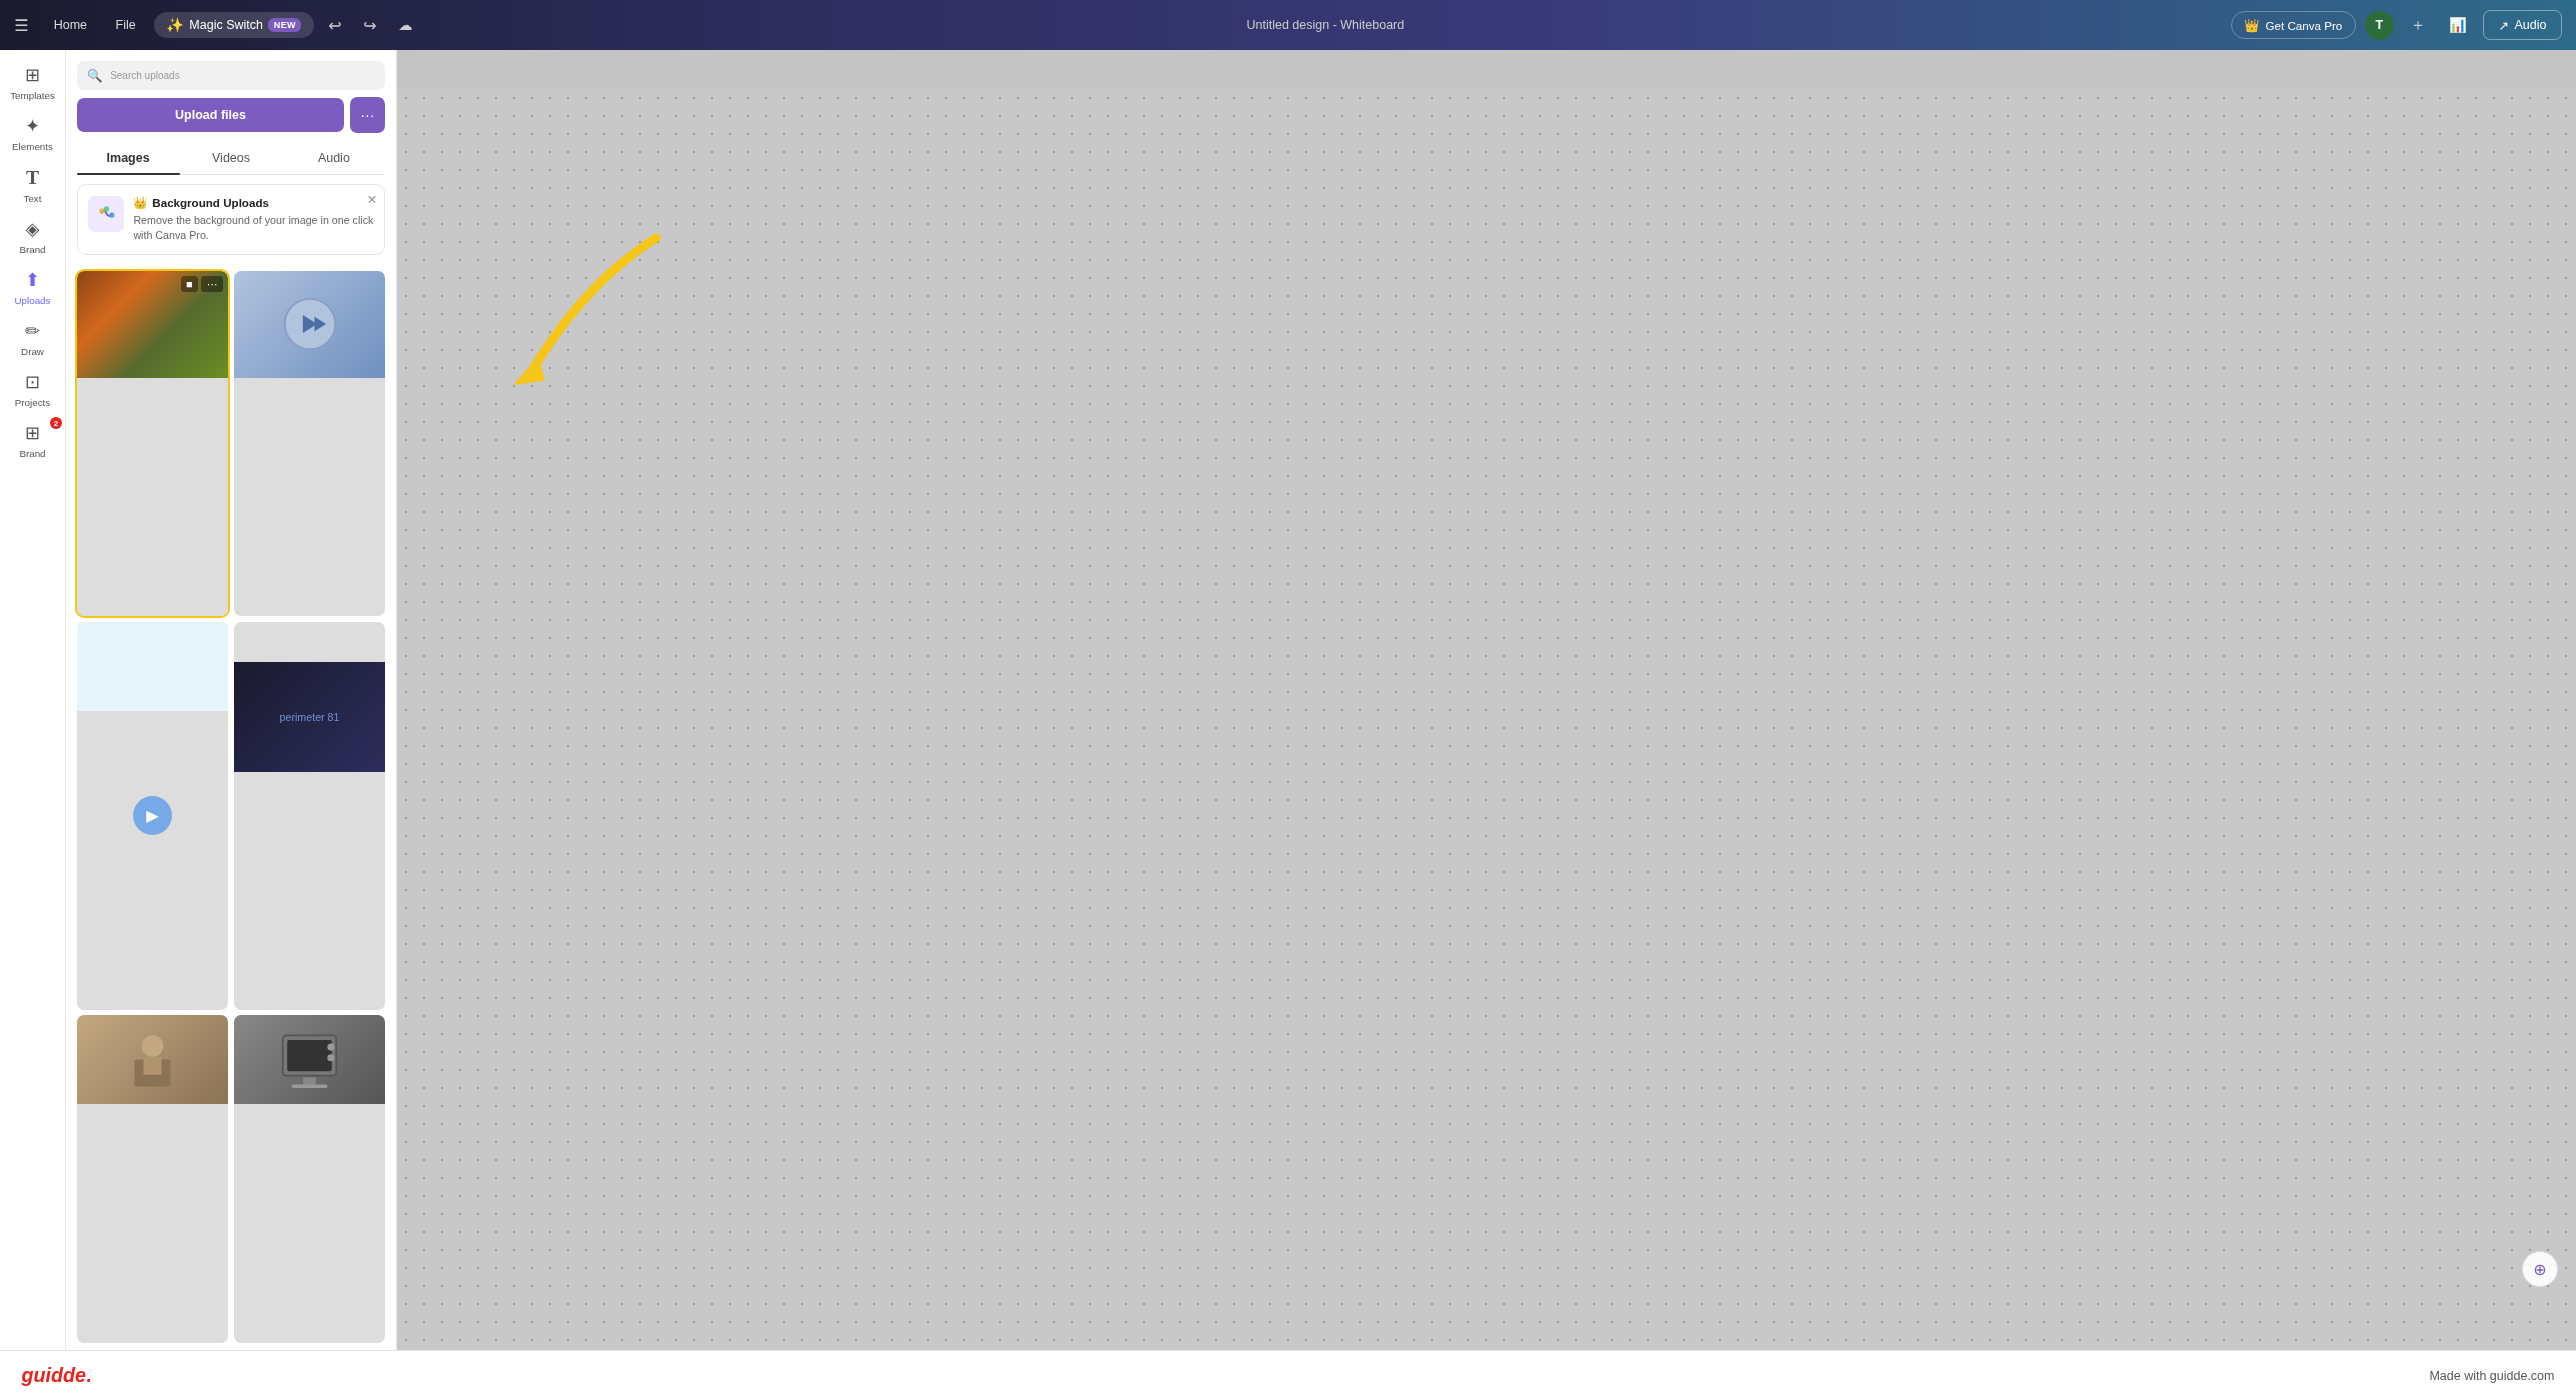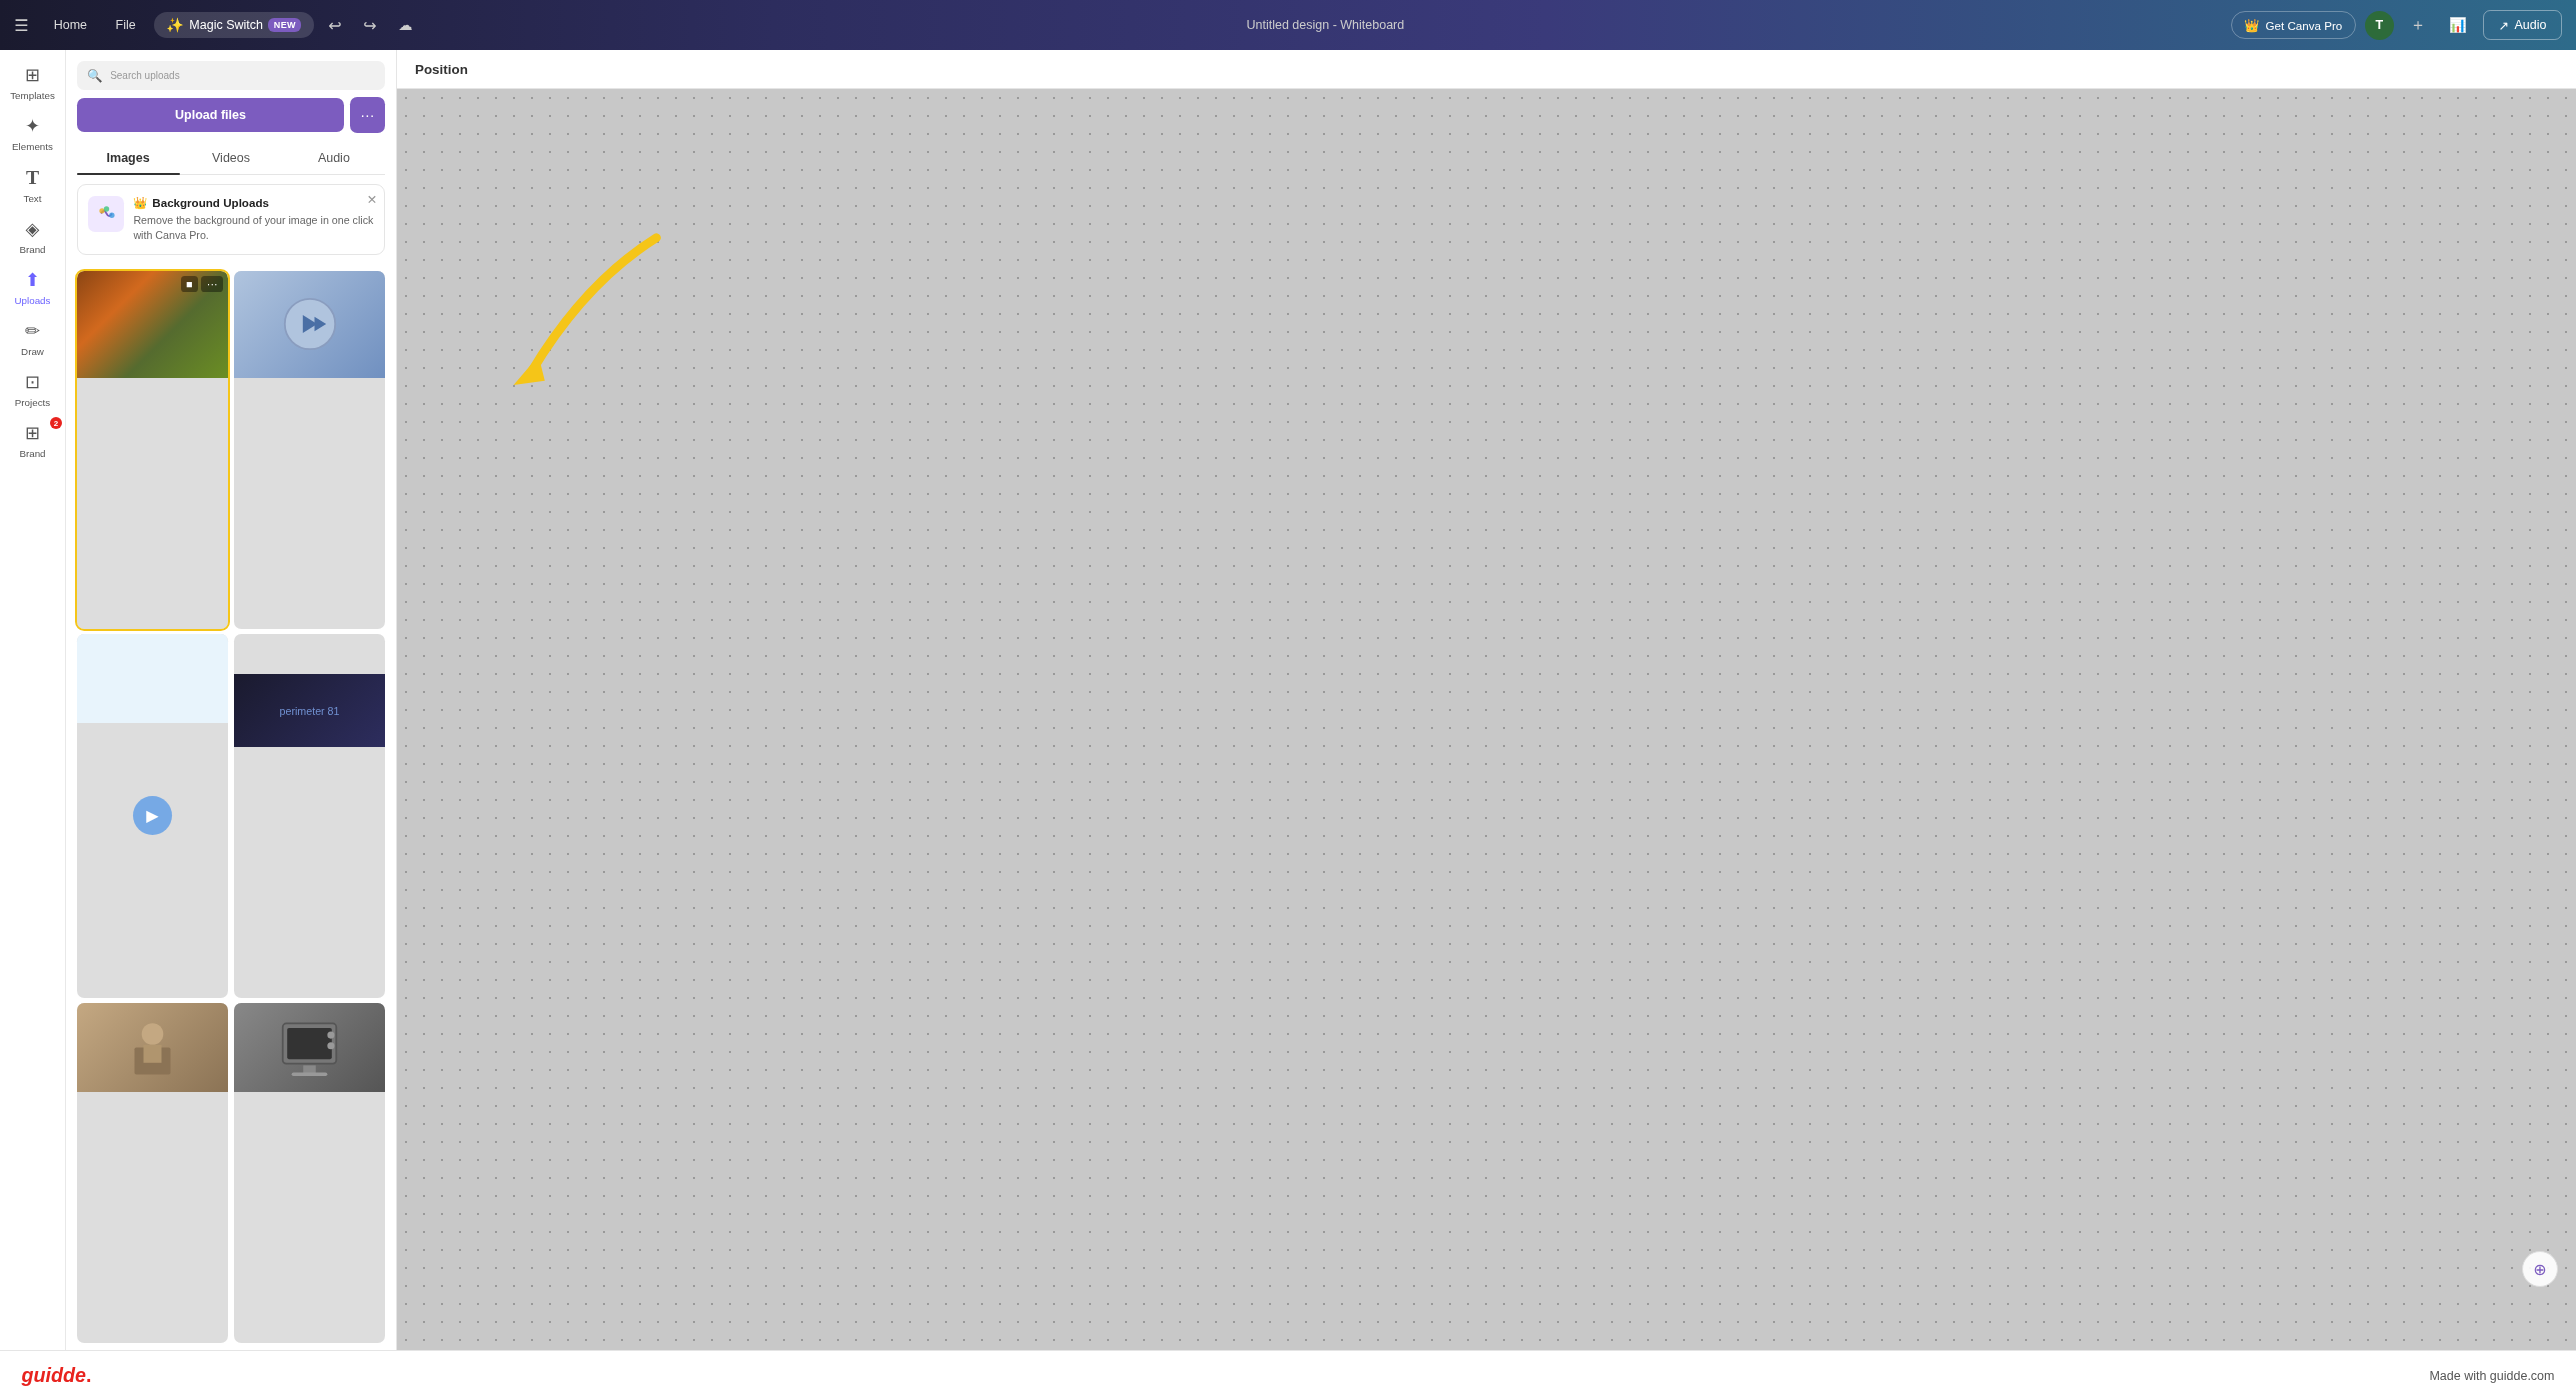--- a/index.html
+++ b/index.html
@@ -187,21 +187,21 @@
       position: absolute; inset: 0; display: flex; align-items: center; justify-content: center;
     }
     .play-circle {
       width: 39px; height: 39px; background: rgba(100,160,230,0.85); border-radius: 50%;
       display: flex; align-items: center; justify-content: center; color: #fff; font-size: 16px;
     }
 
     .img-forest { background: linear-gradient(135deg, #8B4513 0%, #D2691E 30%, #556B2F 60%, #6B8E23 100%); height: 107px; }
     .img-arrow-circle { background: linear-gradient(135deg, #b0c4de 0%, #7090c0 100%); height: 107px; display: flex; align-items: center; justify-content: center; }
     .img-video1 { background: #e8f4fc; height: 89px; }
-    .img-video2 { background: linear-gradient(135deg, #1a1a2e 0%, #2d2d5e 100%); height: 73px; margin-top: 40px; }
+    .img-video2 { background: linear-gradient(135deg, #1a1a2e 0%, #2d2d5e 100%); height: 110px; margin-top: 40px; }
     .img-person { background: linear-gradient(135deg, #c4a882 0%, #8B7355 100%); height: 89px; }
     .img-tv { background: linear-gradient(135deg, #888 0%, #555 100%); height: 89px; }
   </style>
 </head>
 <body>
 
 <div class="navbar">
   <span class="navbar-hamburger">☰</span>
   <span class="navbar-home">Home</span>
   <span class="navbar-file">File</span>
@@ -364,23 +364,20 @@
         </svg>
       </div>
     </div>
   </div>
 
   <div class="hide-panel-btn" style="position:absolute;right:-14.3px;top:50%;transform:translateY(-50%);background:#fff;border:0.9px solid #ddd;border-left:none;border-radius:0 5.4px 5.4px 0;width:14.3px;height:43px;display:flex;align-items:center;justify-content:center;cursor:pointer;color:#999;z-index:99;">‹</div>
 </div>
 
 <div class="canvas-area">
 
-  <div class="position-header">
-    <span>Position</span>
-  </div>
 
   <div class="canvas-dotted" style="margin-top:39px; height: calc(100% - 39px);"></div>
 
   <svg style="position:absolute; top:161px; left:9px; width:358px; height:250px; pointer-events:none; z-index:50;" viewBox="0 0 400 280">
     <path d="M 280 30 Q 200 80 140 180" stroke="#f5c518" stroke-width="10" fill="none" stroke-linecap="round"></path>
     <polygon points="120,195 148,162 155,190" fill="#f5c518"></polygon>
   </svg>
 
   <div class="move-icon">⊕</div>
 </div>

